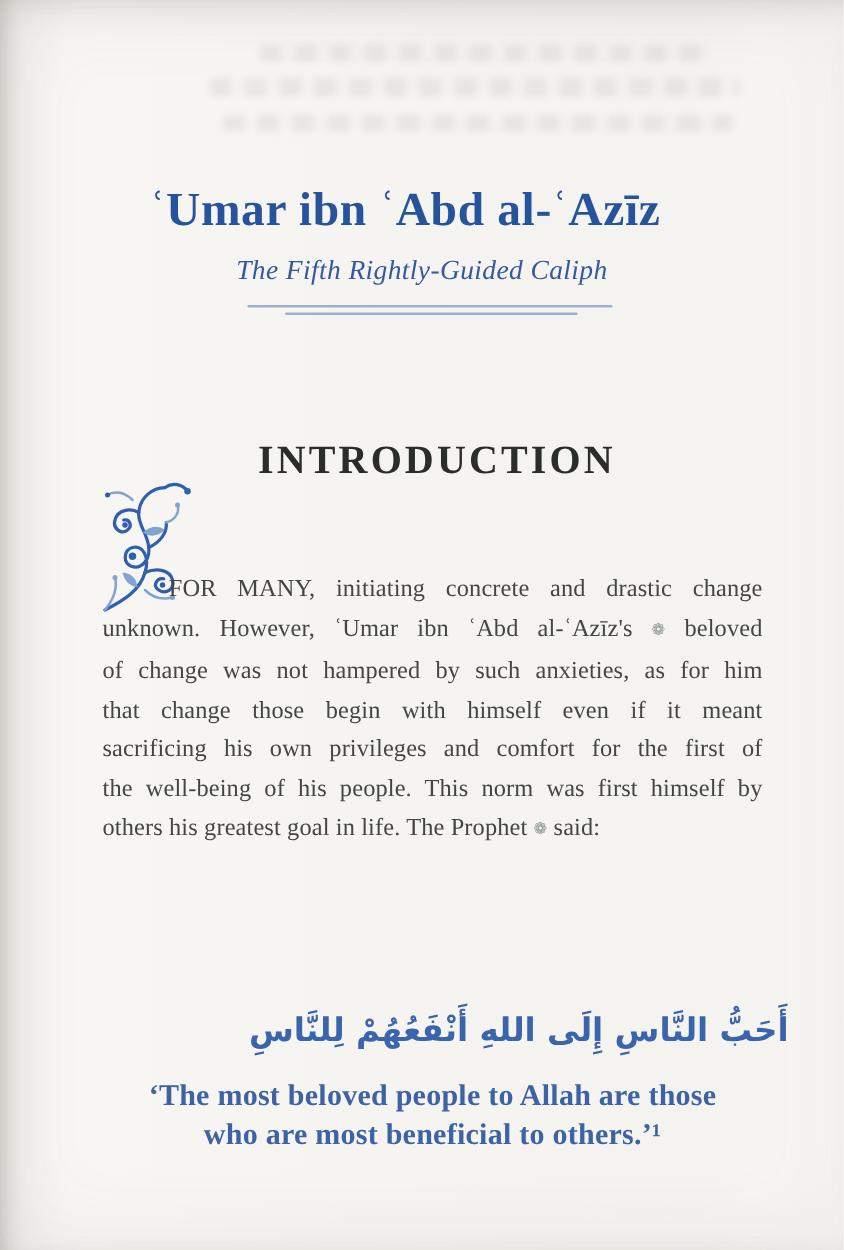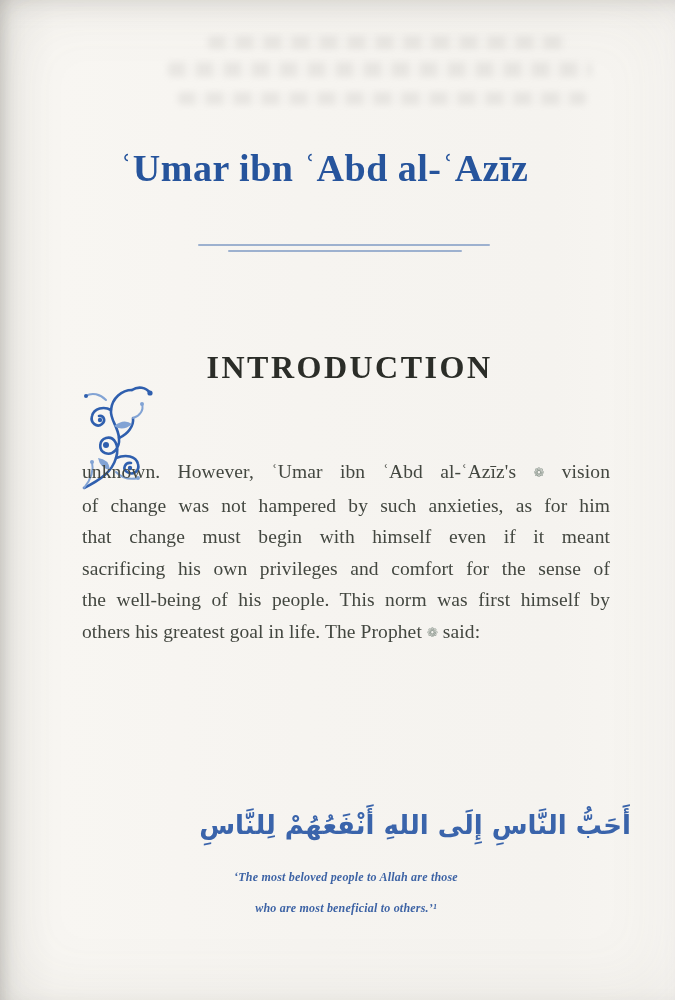--- a/index.html
+++ b/index.html
@@ -53,35 +53,36 @@
     position:relative;top:-1px;
   }
 
   .arabic{
     position:absolute;top:804px;left:151px;width:528px;text-align:center;
     direction:rtl;font-family:"DejaVu Sans",sans-serif;
     font-size:26px;line-height:42px;color:#3a64ab;font-weight:700;
   }
   .quote{
     position:absolute;top:862px;left:20px;width:652px;text-align:center;
-    font-size:12px;line-height:31px;font-weight:700;color:#3d63a5;letter-spacing:.2px;font-style:italic;
+    font-size:24px;line-height:31px;font-weight:700;color:#3d63a5;letter-spacing:.2px;
   }
 </style>
 </head>
 <body>
 
 <div class="page">
 
   <div class="showthrough">
     <i class="st1"></i>
     <i class="st2"></i>
     <i class="st3"></i>
   </div>
 
   <h1 class="title">ʿUmar ibn ʿAbd al-ʿAzīz</h1>
+  <h2 class="subtitle">The Fifth Rightly-Guided Caliph</h2>
 
   <span class="rule rule-long"></span>
   <span class="rule rule-short"></span>
 
   <h3 class="heading">INTRODUCTION</h3>
 
   <div class="ornament">
     <svg width="92" height="112" viewBox="0 0 92 112" xmlns="http://www.w3.org/2000/svg">
       <g fill="none" stroke="#2f5fae" stroke-width="2.6" stroke-linecap="round">
         <path d="M14 108 C30 100 42 92 46 78 C50 65 44 56 36 58 C29 60 28 70 35 73 C43 76 50 68 49 58 C48 46 40 40 41 30 C42 18 52 10 62 10"></path>
@@ -107,24 +108,25 @@
         <path d="M44 46 q10 -8 18 -2 q-9 8 -18 2z"></path>
         <path d="M40 90 q-10 -2 -12 -12 q11 1 12 12z"></path>
         <circle cx="22" cy="82" r="2"></circle>
         <circle cx="68" cy="98" r="2"></circle>
         <circle cx="72" cy="24" r="2"></circle>
       </g>
     </svg>
   </div>
 
   <div class="paragraph">
-    <div class="bline"><span>unknown. However, ʿUmar ibn ʿAbd al-ʿAzīz's </span><span class="honorific">❁</span><span> vision</span></div>
+    <div class="bline indent">FOR MANY, initiating concrete and drastic change</div>
+    <div class="bline"><span>unknown. However, ʿUmar ibn ʿAbd al-ʿAzīz's </span><span class="honorific">❁</span><span> beloved</span></div>
     <div class="bline">of change was not hampered by such anxieties, as for him</div>
-    <div class="bline">that change must begin with himself even if it meant</div>
-    <div class="bline">sacrificing his own privileges and comfort for the sense of</div>
+    <div class="bline">that change those begin with himself even if it meant</div>
+    <div class="bline">sacrificing his own privileges and comfort for the first of</div>
     <div class="bline">the well-being of his people. This norm was first himself by</div>
     <div class="bline nojust"><span>others his greatest goal in life. The Prophet </span><span class="honorific">❁</span><span> said:</span></div>
   </div>
 
   <div class="arabic" dir="rtl">أَحَبُّ النَّاسِ إِلَى اللهِ أَنْفَعُهُمْ لِلنَّاسِ</div>
 
   <div class="quote">
     <div>‘The most beloved people to Allah are those</div>
     <div>who are most beneficial to others.’¹</div>
   </div>

